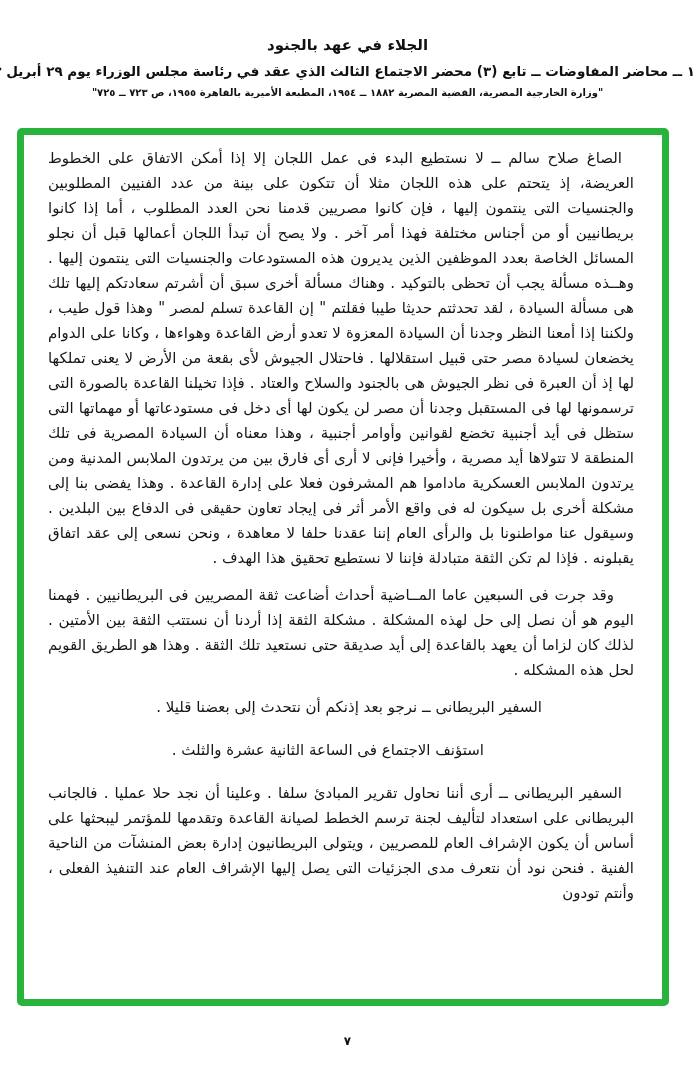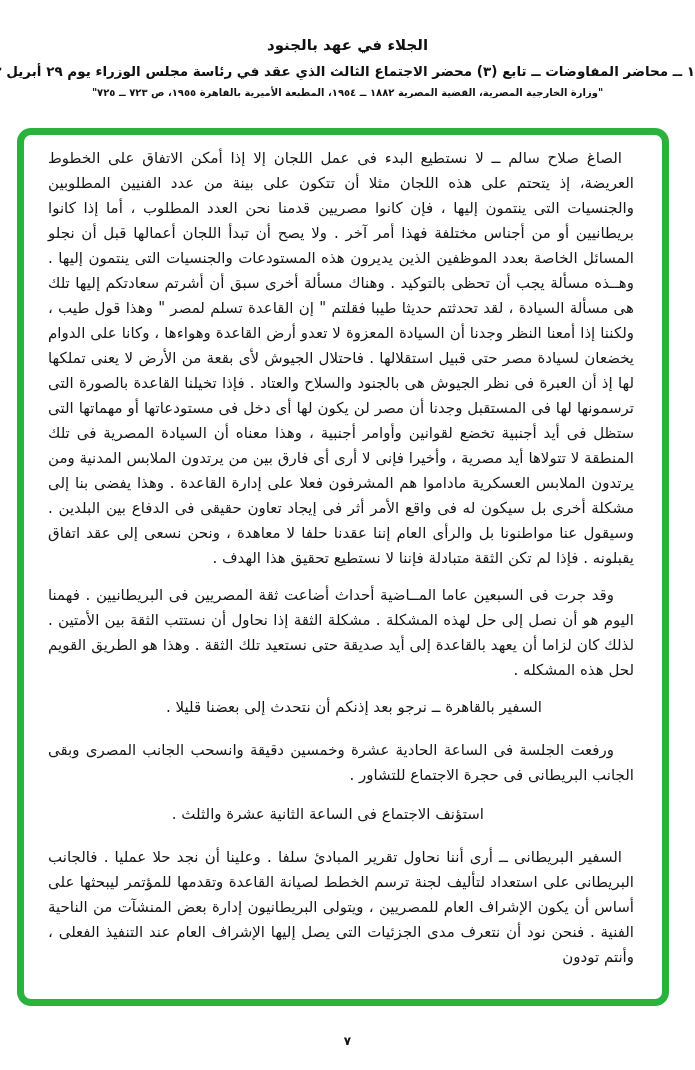--- a/index.html
+++ b/index.html
@@ -42,21 +42,21 @@
     white-space: nowrap;
   }
   .green-box {
     position: absolute;
     left: 17px;
     top: 128px;
     width: 652px;
     height: 878px;
     box-sizing: border-box;
     border: 7px solid #28b43c;
-    border-radius: 14px;
+    border-radius: 5px;
     padding: 11px 28px 8px 24px;
     overflow: hidden;
     background: #ffffff;
   }
   .green-box p {
     margin: 0 0 12px 0;
     font-size: 15px;
     line-height: 25px;
     text-align: justify;
     color: #161616;
@@ -95,23 +95,22 @@
 <div class="page">
 
   <div class="doc-header">
     <div class="doc-title">الجلاء في عهد بالجنود</div>
     <div class="doc-heading">١ ــ محاضر المفاوضات ــ تابع (٣) محضر الاجتماع الثالث الذي عقد في رئاسة مجلس الوزراء يوم ٢٩ أبريل ١٩٥٣</div>
     <div class="doc-source">"وزارة الخارجية المصرية، القضية المصرية ١٨٨٢ ــ ١٩٥٤، المطبعة الأميرية بالقاهرة ١٩٥٥، ص ٧٢٣ ــ ٧٢٥"</div>
   </div>
 
   <div class="green-box">
     <p class="p-speaker">الصاغ صلاح سالم ــ لا نستطيع البدء فى عمل اللجان إلا إذا أمكن الاتفاق على الخطوط العريضة، إذ يتحتم على هذه اللجان مثلا أن تتكون على بينة من عدد الفنيين المطلوبين والجنسيات التى ينتمون إليها ، فإن كانوا مصريين قدمنا نحن العدد المطلوب ، أما إذا كانوا بريطانيين أو من أجناس مختلفة فهذا أمر آخر . ولا يصح أن تبدأ اللجان أعمالها قبل أن نجلو المسائل الخاصة بعدد الموظفين الذين يديرون هذه المستودعات والجنسيات التى ينتمون إليها . وهــذه مسألة يجب أن تحظى بالتوكيد . وهناك مسألة أخرى سبق أن أشرتم سعادتكم إليها تلك هى مسألة السيادة ، لقد تحدثتم حديثا طيبا فقلتم " إن القاعدة تسلم لمصر " وهذا قول طيب ، ولكننا إذا أمعنا النظر وجدنا أن السيادة المعزوة لا تعدو أرض القاعدة وهواءها ، وكانا على الدوام يخضعان لسيادة مصر حتى قبيل استقلالها . فاحتلال الجيوش لأى بقعة من الأرض لا يعنى تملكها لها إذ أن العبرة فى نظر الجيوش هى بالجنود والسلاح والعتاد . فإذا تخيلنا القاعدة بالصورة التى ترسمونها لها فى المستقبل وجدنا أن مصر لن يكون لها أى دخل فى مستودعاتها أو مهماتها التى ستظل فى أيد أجنبية تخضع لقوانين وأوامر أجنبية ، وهذا معناه أن السيادة المصرية فى تلك المنطقة لا تتولاها أيد مصرية ، وأخيرا فإنى لا أرى أى فارق بين من يرتدون الملابس المدنية ومن يرتدون الملابس العسكرية ماداموا هم المشرفون فعلا على إدارة القاعدة . وهذا يفضى بنا إلى مشكلة أخرى بل سيكون له فى واقع الأمر أثر فى إيجاد تعاون حقيقى فى الدفاع بين البلدين . وسيقول عنا مواطنونا بل والرأى العام إننا عقدنا حلفا لا معاهدة ، ونحن نسعى إلى عقد اتفاق يقبلونه . فإذا لم تكن الثقة متبادلة فإننا لا نستطيع تحقيق هذا الهدف .</p>
-    <p class="p-indent">وقد جرت فى السبعين عاما المــاضية أحداث أضاعت ثقة المصريين فى البريطانيين . فهمنا اليوم هو أن نصل إلى حل لهذه المشكلة . مشكلة الثقة إذا نحاول أن نستتب الثقة بين الأمتين . لذلك كان لزاما أن يعهد بالقاعدة إلى أيد صديقة حتى نستعيد تلك الثقة . وهذا هو الطريق القويم لحل هذه المشكله .</p>
-    <p class="p-short-1">السفير بالقاهرة ــ نرجو بعد إذنكم أن نتحدث إلى بعضنا قليلا .</p>
-    <p class="p-indent p-session">ورفعت الجلسة فى الساعة الحادية عشرة وخمسين دقيقة وانسحب الجانب المصرى وبقى الجانب البريطانى فى حجرة الاجتماع للتشاور .</p>
+    <p class="p-indent">وقد جرت فى السبعين عاما المــاضية أحداث أضاعت ثقة المصريين فى البريطانيين . فهمنا اليوم هو أن نصل إلى حل لهذه المشكلة . مشكلة الثقة إذا أردنا أن نستتب الثقة بين الأمتين . لذلك كان لزاما أن يعهد بالقاعدة إلى أيد صديقة حتى نستعيد تلك الثقة . وهذا هو الطريق القويم لحل هذه المشكله .</p>
+    <p class="p-short-1">السفير البريطانى ــ نرجو بعد إذنكم أن نتحدث إلى بعضنا قليلا .</p>
     <p class="p-short-2">استؤنف الاجتماع فى الساعة الثانية عشرة والثلث .</p>
     <p class="p-speaker p-last">السفير البريطانى ــ أرى أننا نحاول تقرير المبادئ سلفا . وعلينا أن نجد حلا عمليا . فالجانب البريطانى على استعداد لتأليف لجنة ترسم الخطط لصيانة القاعدة وتقدمها للمؤتمر ليبحثها على أساس أن يكون الإشراف العام للمصريين ، ويتولى البريطانيون إدارة بعض المنشآت من الناحية الفنية . فنحن نود أن نتعرف مدى الجزئيات التى يصل إليها الإشراف العام عند التنفيذ الفعلى ، وأنتم تودون</p>
   </div>
 
   <div class="page-footer">
     <span class="page-number">٧</span>
   </div>
 
 </div>
 

